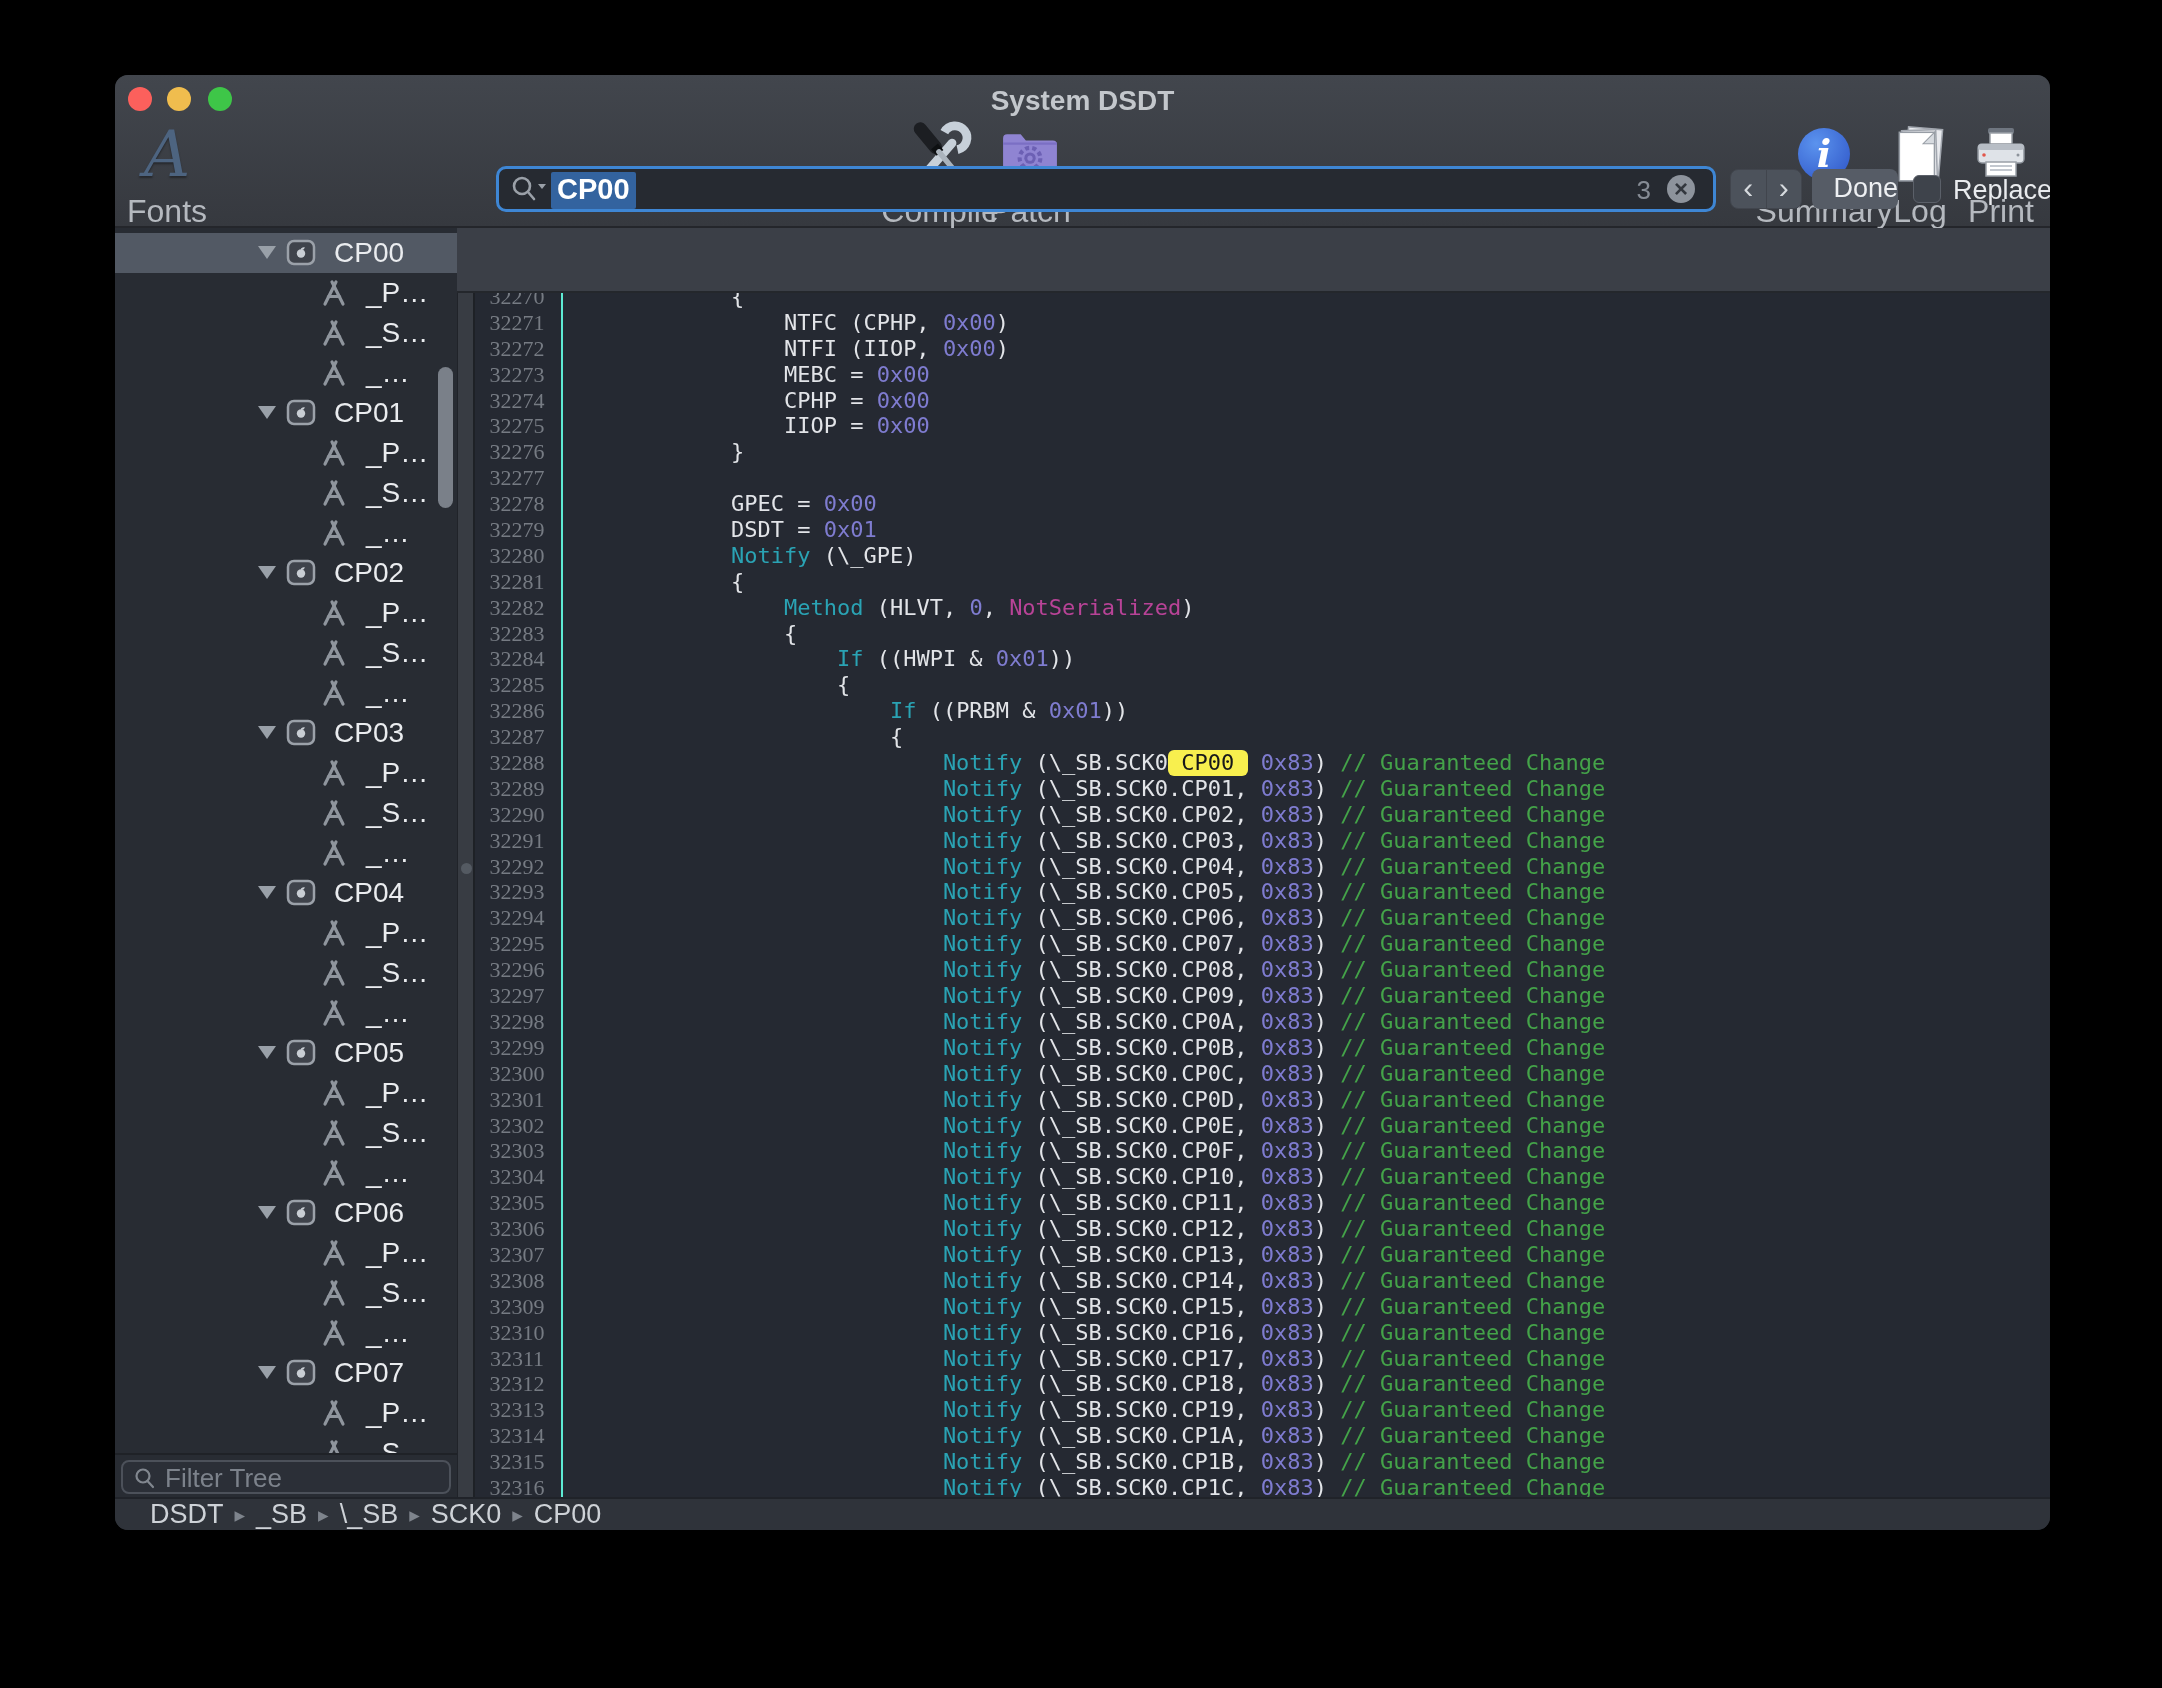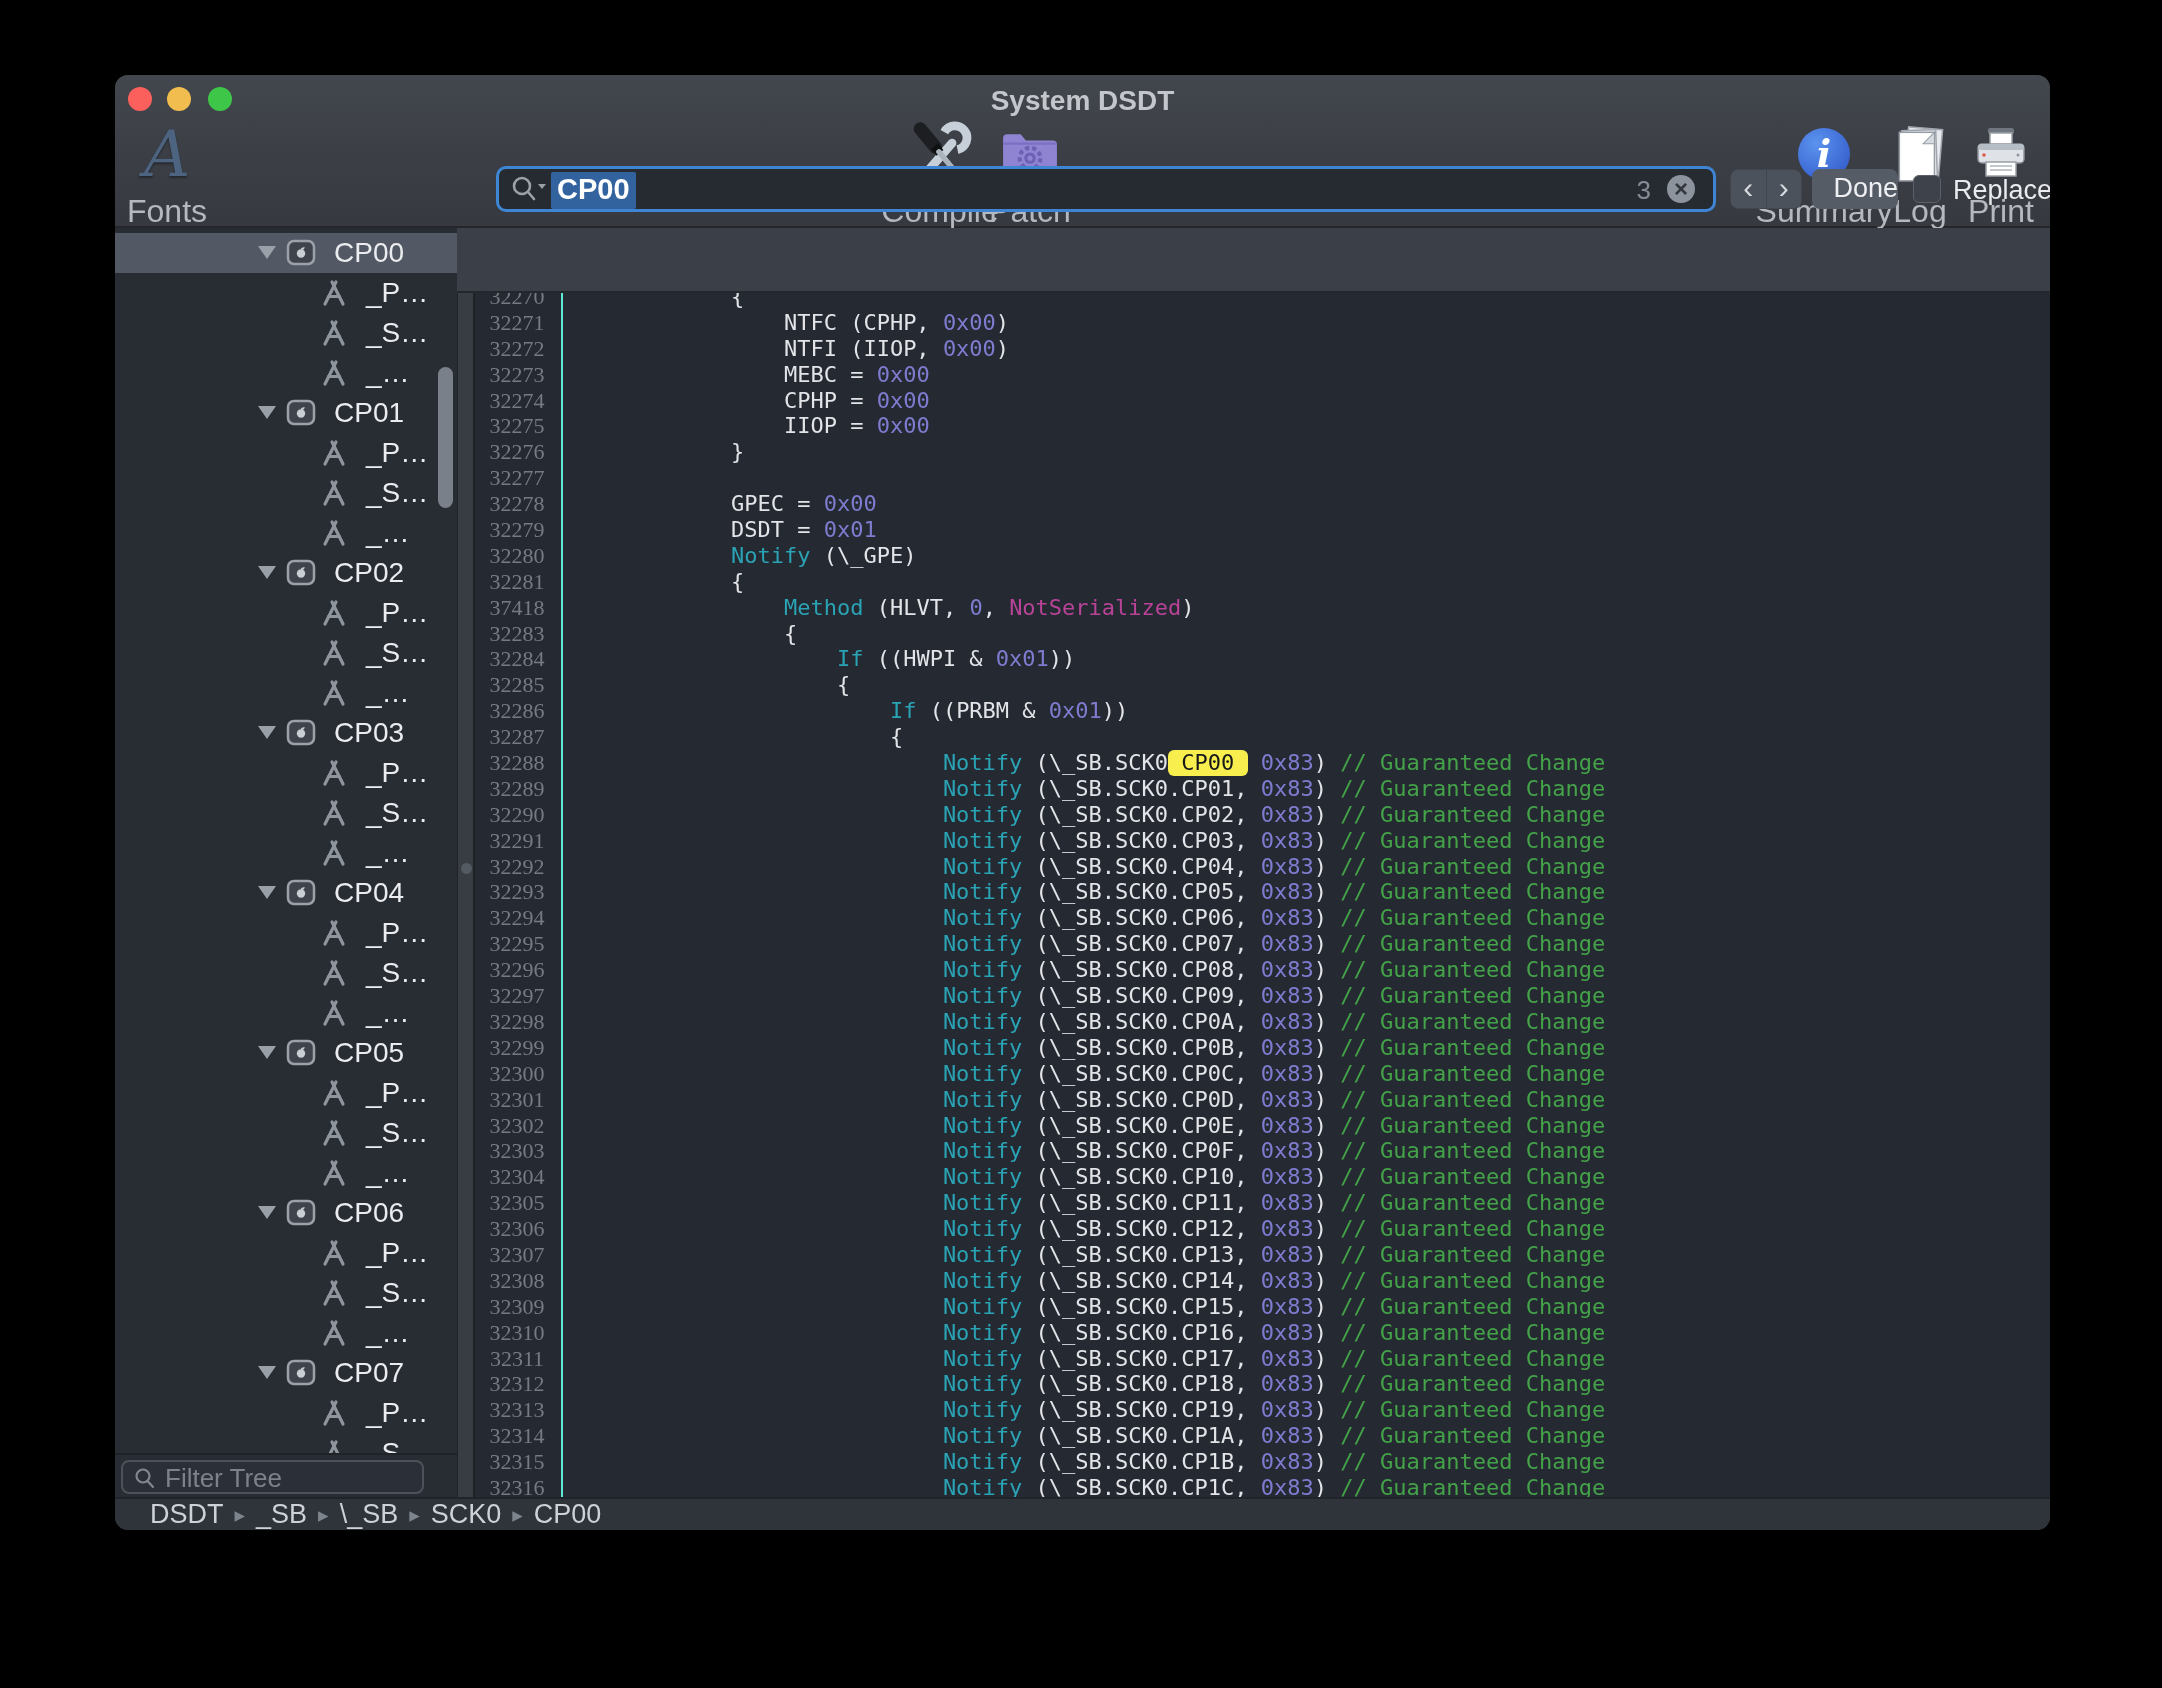--- a/index.html
+++ b/index.html
@@ -66,21 +66,21 @@
   .code{padding-left:9px;color:var(--plain);}
   .s-t{color:var(--plain);}
   .s-k{color:var(--kw);}
   .s-n{color:var(--num);}
   .s-m{color:var(--typ);}
   .s-c{color:var(--cmt);}
   .s-h{display:inline-block;width:6ch;text-align:center;background:var(--hl);color:#17171a;border-radius:6px;}
   
   .filter-strip{position:absolute;left:0;top:1378px;width:342px;height:44px;background:#282c33;
     border-top:2px solid #1f2227;box-sizing:border-box;}
-  .filter-field{position:absolute;left:6px;top:5px;width:303px;height:34px;border-radius:8px;
+  .filter-field{position:absolute;left:6px;top:5px;width:330px;height:34px;border-radius:8px;
     border:2px solid #4c515a;background:#2b2f37;box-sizing:border-box;}
   .filter-input{position:absolute;left:40px;top:0;width:280px;height:30px;background:transparent;border:none;outline:none;
     font-size:26px;color:#bfc4cb;font-family:"Liberation Sans",sans-serif;}
   .filter-input::placeholder{color:#7c828b;}
   .bottombar{position:absolute;left:0;top:1422px;width:1935px;height:33px;background:#2f333a;
     border-top:2px solid #202329;box-sizing:border-box;display:flex;align-items:center;padding-left:35px;}
   .crumb{font-size:27px;color:#ced2d7;}
   .crumb-sep{font-size:21px;color:#7e848c;margin:0 11px;}
   svg{display:block;}
 </style>
@@ -458,21 +458,21 @@
         <div class="line"><span class="num">32272</span><span class="code"><span class="s-t">                NTFI (IIOP, </span><span class="s-n">0x00</span><span class="s-t">)</span></span></div>
         <div class="line"><span class="num">32273</span><span class="code"><span class="s-t">                MEBC = </span><span class="s-n">0x00</span></span></div>
         <div class="line"><span class="num">32274</span><span class="code"><span class="s-t">                CPHP = </span><span class="s-n">0x00</span></span></div>
         <div class="line"><span class="num">32275</span><span class="code"><span class="s-t">                IIOP = </span><span class="s-n">0x00</span></span></div>
         <div class="line"><span class="num">32276</span><span class="code"><span class="s-t">            }</span></span></div>
         <div class="line"><span class="num">32277</span><span class="code"></span></div>
         <div class="line"><span class="num">32278</span><span class="code"><span class="s-t">            GPEC = </span><span class="s-n">0x00</span></span></div>
         <div class="line"><span class="num">32279</span><span class="code"><span class="s-t">            DSDT = </span><span class="s-n">0x01</span></span></div>
         <div class="line"><span class="num">32280</span><span class="code"><span class="s-t">            </span><span class="s-k">Notify</span><span class="s-t"> (\_GPE)</span></span></div>
         <div class="line"><span class="num">32281</span><span class="code"><span class="s-t">            {</span></span></div>
-        <div class="line"><span class="num">37418</span><span class="code"><span class="s-t">                </span><span class="s-k">Method</span><span class="s-t"> (HLVT, </span><span class="s-n">0</span><span class="s-t">, </span><span class="s-m">NotSerialized</span><span class="s-t">)</span></span></div>
+        <div class="line"><span class="num">32282</span><span class="code"><span class="s-t">                </span><span class="s-k">Method</span><span class="s-t"> (HLVT, </span><span class="s-n">0</span><span class="s-t">, </span><span class="s-m">NotSerialized</span><span class="s-t">)</span></span></div>
         <div class="line"><span class="num">32283</span><span class="code"><span class="s-t">                {</span></span></div>
         <div class="line"><span class="num">32284</span><span class="code"><span class="s-t">                    </span><span class="s-k">If</span><span class="s-t"> ((HWPI &amp; </span><span class="s-n">0x01</span><span class="s-t">))</span></span></div>
         <div class="line"><span class="num">32285</span><span class="code"><span class="s-t">                    {</span></span></div>
         <div class="line"><span class="num">32286</span><span class="code"><span class="s-t">                        </span><span class="s-k">If</span><span class="s-t"> ((PRBM &amp; </span><span class="s-n">0x01</span><span class="s-t">))</span></span></div>
         <div class="line"><span class="num">32287</span><span class="code"><span class="s-t">                        {</span></span></div>
         <div class="line"><span class="num">32288</span><span class="code"><span class="s-t">                            </span><span class="s-k">Notify</span><span class="s-t"> (\_SB.SCK0</span><span class="s-h">CP00</span><span class="s-t"> </span><span class="s-n">0x83</span><span class="s-t">) </span><span class="s-c">// Guaranteed Change</span></span></div>
         <div class="line"><span class="num">32289</span><span class="code"><span class="s-t">                            </span><span class="s-k">Notify</span><span class="s-t"> (\_SB.SCK0.CP01, </span><span class="s-n">0x83</span><span class="s-t">) </span><span class="s-c">// Guaranteed Change</span></span></div>
         <div class="line"><span class="num">32290</span><span class="code"><span class="s-t">                            </span><span class="s-k">Notify</span><span class="s-t"> (\_SB.SCK0.CP02, </span><span class="s-n">0x83</span><span class="s-t">) </span><span class="s-c">// Guaranteed Change</span></span></div>
         <div class="line"><span class="num">32291</span><span class="code"><span class="s-t">                            </span><span class="s-k">Notify</span><span class="s-t"> (\_SB.SCK0.CP03, </span><span class="s-n">0x83</span><span class="s-t">) </span><span class="s-c">// Guaranteed Change</span></span></div>
         <div class="line"><span class="num">32292</span><span class="code"><span class="s-t">                            </span><span class="s-k">Notify</span><span class="s-t"> (\_SB.SCK0.CP04, </span><span class="s-n">0x83</span><span class="s-t">) </span><span class="s-c">// Guaranteed Change</span></span></div>

